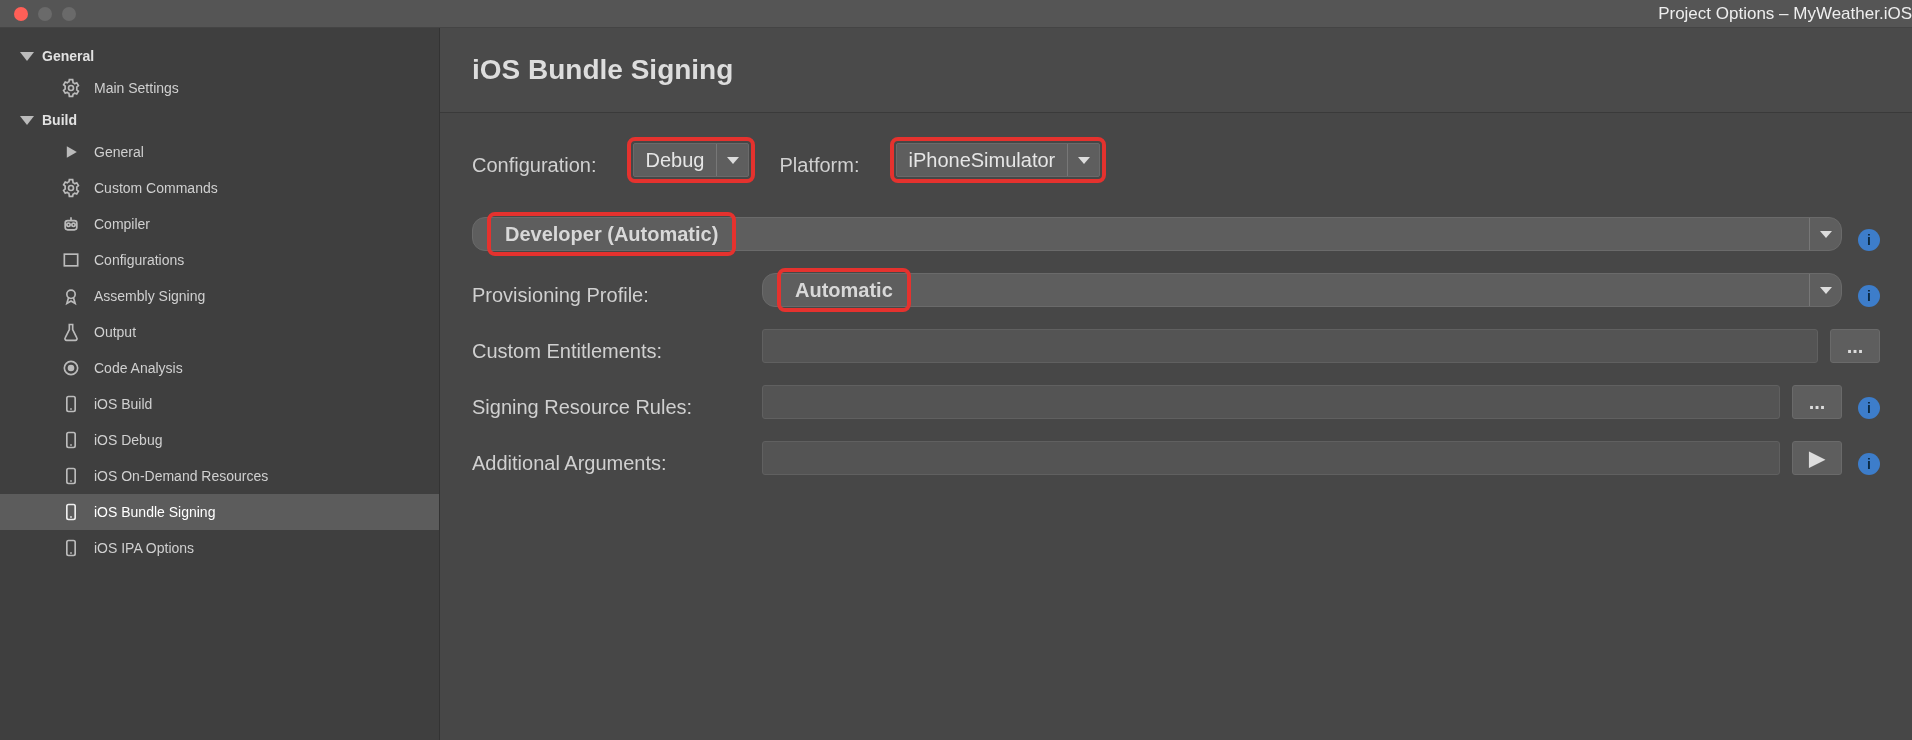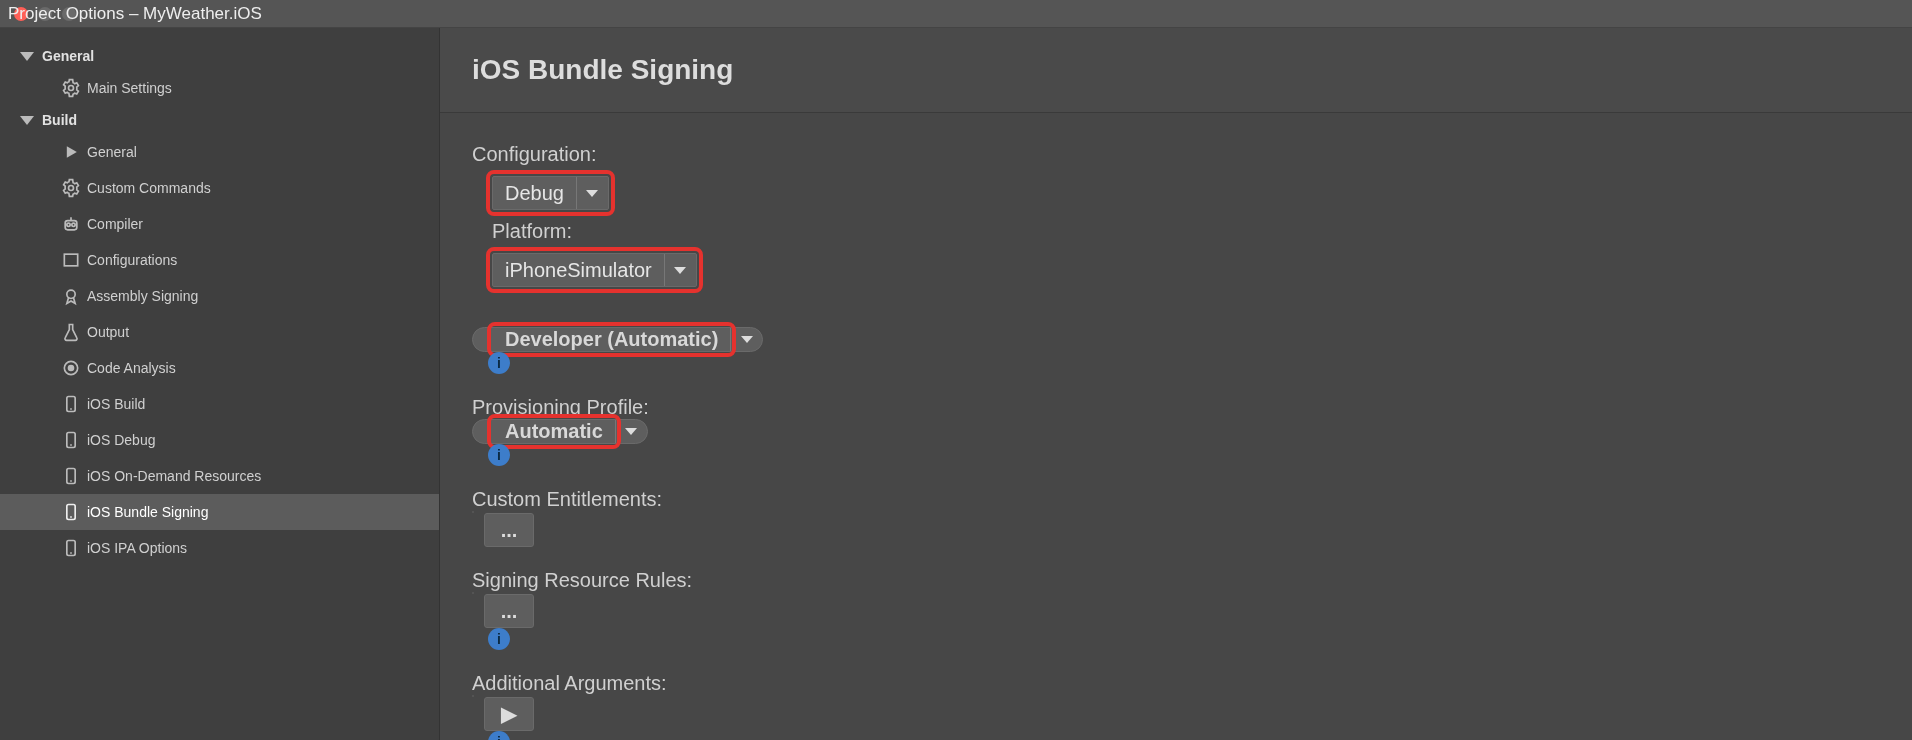--- a/index.html
+++ b/index.html
@@ -5,39 +5,39 @@
   * { box-sizing: border-box; margin: 0; padding: 0; font-family: -apple-system, "Helvetica Neue", Arial, sans-serif; }
   html, body { width: 1912px; height: 740px; background: #3b3b3b; color: #c8c8c8; overflow: hidden; }
 
   
   .titlebar { height: 28px; background: #555; display: flex; align-items: center; position: relative; border-bottom: 1px solid #444; }
   .traffic { display: flex; gap: 10px; padding-left: 14px; }
   .traffic span { width: 14px; height: 14px; border-radius: 50%; display: inline-block; }
   .tl-close { background: #ff5f57; }
   .tl-min   { background: #6a6a6a; }
   .tl-zoom  { background: #6a6a6a; }
-  .titlebar .title { position: absolute; left: 8px; right: 0; text-align: left; font-size: 17px; color: #eee; pointer-events: none; }
+  .titlebar .title { position: absolute; left: 8px; right: 0; text-align: right; font-size: 17px; color: #eee; pointer-events: none; }
 
   .content { display: flex; height: calc(100% - 28px); }
 
   
   .sidebar { width: 440px; background: #3f3f3f; border-right: 1px solid #333; padding-top: 14px; font-size: 14px; }
   .group-header { display: flex; align-items: center; gap: 8px; padding: 6px 20px; color: #e2e2e2; font-weight: 600; }
   .group-header .chev { width: 0; height: 0; border-left: 7px solid transparent; border-right: 7px solid transparent; border-top: 9px solid #bbb; }
-  .item { display: flex; align-items: center; gap: 5px; padding: 8px 20px 8px 60px; color: #d0d0d0; cursor: default; }
+  .item { display: flex; align-items: center; gap: 12px; padding: 8px 20px 8px 60px; color: #d0d0d0; cursor: default; }
   .item.selected { background: #5c5c5c; color: #fff; }
   .item .icon { width: 22px; display: inline-flex; justify-content: center; }
 
   
   .main { flex: 1; background: #474747; display: flex; flex-direction: column; }
   .main-header { padding: 26px 32px; background: #4a4a4a; border-bottom: 1px solid #3a3a3a; }
   .main-header h1 { font-size: 28px; font-weight: 700; color: #ddd; }
   .main-body { padding: 30px 32px; font-size: 20px; }
 
-  .row { display: flex; align-items: flex-start; margin-bottom: 22px; flex-direction: column; }
+  .row { display: flex; align-items: flex-end; margin-bottom: 22px; }
   .row.top { margin-bottom: 40px; gap: 10px; }
   .row .label { width: 290px; color: #d0d0d0; }
   .row.top .label { width: auto; margin-right: 6px; }
   .row.top .plat-label { margin-left: 20px; margin-right: 6px; }
 
   .dropdown { display: inline-flex; align-items: stretch; background: #5e5e5e; border: 1px solid #6a6a6a; border-radius: 13px; height: 34px; }
   .dropdown .dd-text { padding: 0 12px; display: flex; align-items: center; color: #e6e6e6; }
   .dropdown .dd-caret { width: 32px; display: flex; align-items: center; justify-content: center; border-left: 1px solid #777; }
   .dropdown .dd-caret::after { content: ""; width: 0; height: 0; border-left: 6px solid transparent; border-right: 6px solid transparent; border-top: 7px solid #ddd; }
   .dropdown.wide { flex: 1; min-width: 0; }

